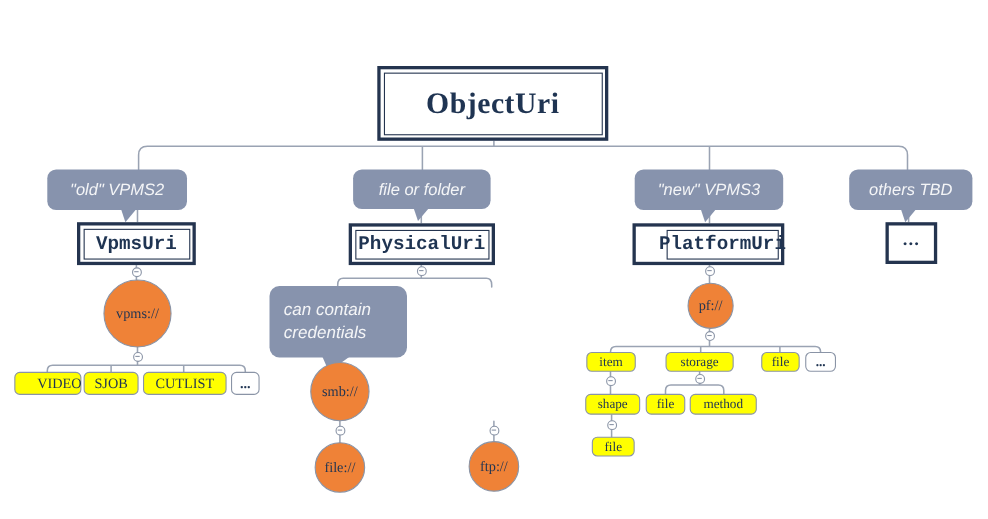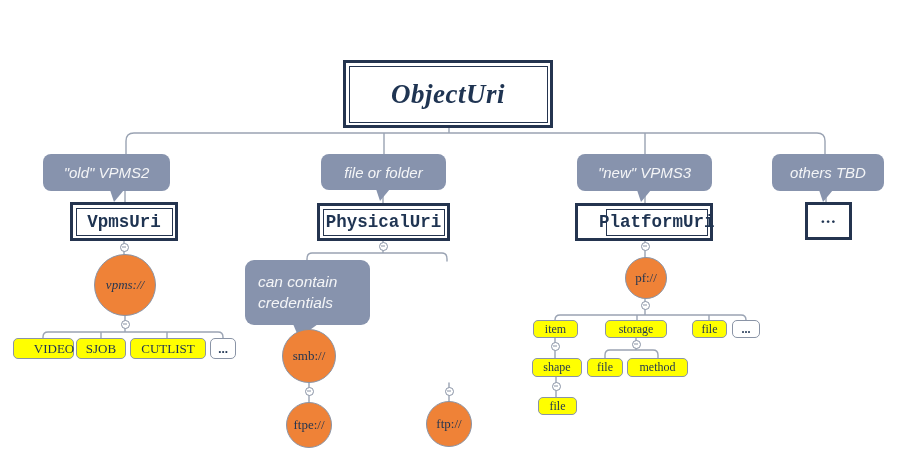--- a/index.html
+++ b/index.html
@@ -16,21 +16,21 @@
   .canvas{
     position:relative;width:898px;height:472px;background:#ffffff;overflow:hidden;
     font-family:"Liberation Serif",serif;
   }
   .wires{position:absolute;left:0;top:0;width:898px;height:472px;}
   
   .dbox{position:absolute;box-sizing:border-box;border:3.5px solid var(--navy);
     background:#fff;padding:2.5px;}
   .dbox .inner{box-sizing:border-box;width:100%;height:100%;border:1.5px solid var(--navy);
     display:flex;align-items:center;justify-content:center;font-weight:bold;color:var(--navy_text);}
-  .root-title{font-size:27px;letter-spacing:.5px;font-style:italic;}
+  .root-title{font-size:27px;letter-spacing:.5px;}
   .sub-title{font-size:17.5px;font-family:Liberation Mono, monospace;}
   .sbox{position:absolute;box-sizing:border-box;border:3px solid var(--navy);background:#fff;
     display:flex;align-items:center;justify-content:center;font-weight:bold;color:var(--navy_text);
     font-size:17px;letter-spacing:1px;}
   .sbox .dots{margin-top:-7px;}
   
   .callout{position:absolute;box-sizing:border-box;background:var(--blue_gray);border-radius:8px;
     color:var(--callout_text);font-family:"Liberation Sans",sans-serif;font-style:italic;
     display:flex;align-items:center;justify-content:center;font-size:15px;}
   .callout.note{flex-direction:column;align-items:flex-start;justify-content:center;
@@ -103,28 +103,28 @@
   <div class="sbox" style="left:805px;top:202px;width:47px;height:38px;">
     <span class="dots">...</span>
   </div>
 
   <div class="callout note" style="left:245px;top:260px;width:125px;height:65px;">
     <span>can contain</span>
     <span>credentials</span>
     <i class="tail big" style="left:48px;"></i>
   </div>
 
-  <div class="circle" style="left:94px;top:254px;width:62px;height:62px;font-style:italic;">
+  <div class="circle" style="left:94px;top:254px;width:62px;height:62px;">
     <span>vpms://</span>
   </div>
   <div class="circle" style="left:282px;top:329px;width:54px;height:54px;">
     <span>smb://</span>
   </div>
   <div class="circle" style="left:286px;top:402px;width:46px;height:46px;">
-    <span>ftpe://</span>
+    <span>file://</span>
   </div>
   <div class="circle" style="left:426px;top:401px;width:46px;height:46px;">
     <span>ftp://</span>
   </div>
   <div class="circle" style="left:625px;top:257px;width:42px;height:42px;">
     <span>pf://</span>
   </div>
 
   <div class="ybox" style="left:13px;top:338px;width:61px;height:21px;padding-left:21px;">
     <span>VIDEO</span>

